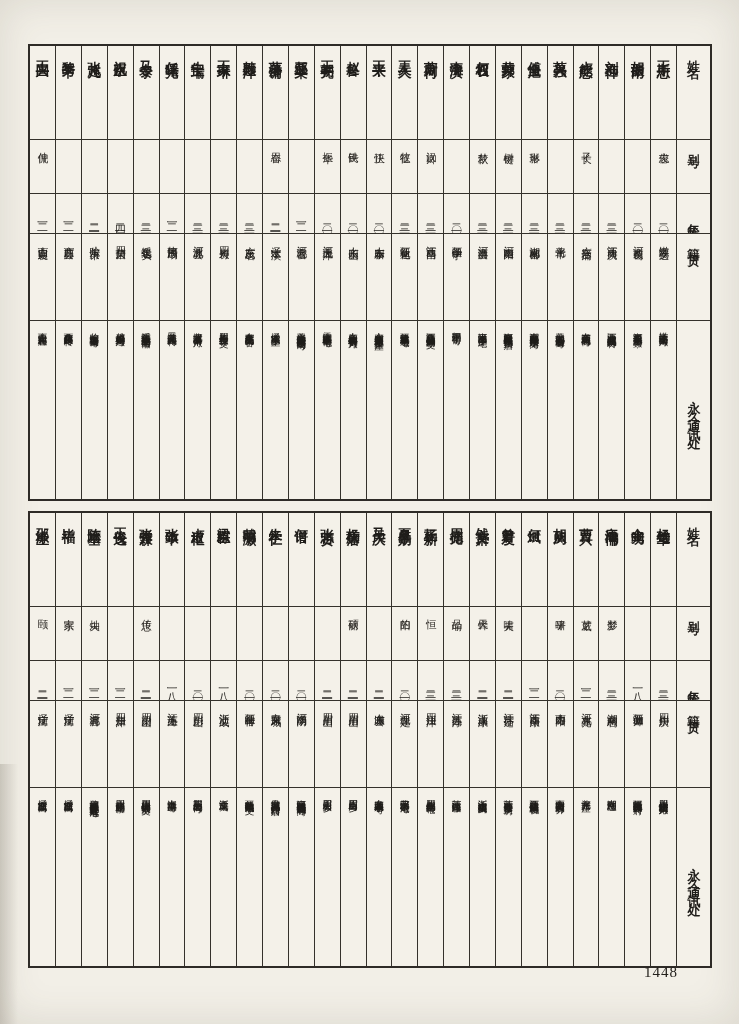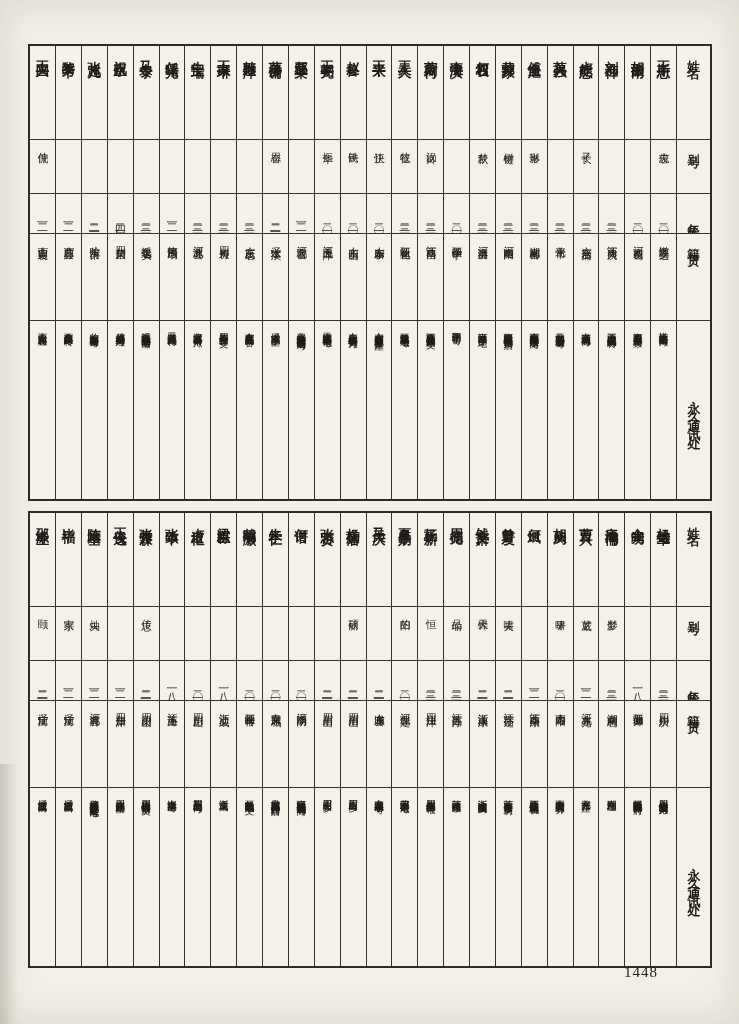--- a/index.html
+++ b/index.html
@@ -66,21 +66,21 @@
   .cell-address .vtext{font-size:9.5px;line-height:12px;letter-spacing:.5px;}
   .header-cell .vtext{font-weight:700;}
   .header-cell.cell-name .vtext{font-size:13px;letter-spacing:6px;}
   .header-cell.cell-alias .vtext{font-size:12px;letter-spacing:4px;}
   .header-cell.cell-age .vtext{font-size:12px;letter-spacing:3px;}
   .header-cell.cell-origin .vtext{font-size:12.5px;letter-spacing:6px;}
   .header-cell.cell-address{align-items:center;}
   .header-cell.cell-address .vtext{font-size:13px;letter-spacing:9px;}
   .page-number{
     position:absolute;
-    left:624px;top:964px;
+    left:644px;top:964px;
     font-size:15px;
     letter-spacing:1px;
     color:#24211d;
     font-family:"Liberation Serif","DejaVu Serif",serif;
   }
   
   .scan-edge{
     position:absolute;left:0;bottom:0;width:18px;height:260px;
     background:linear-gradient(to right, rgba(70,60,45,.18), rgba(70,60,45,0));
   }

